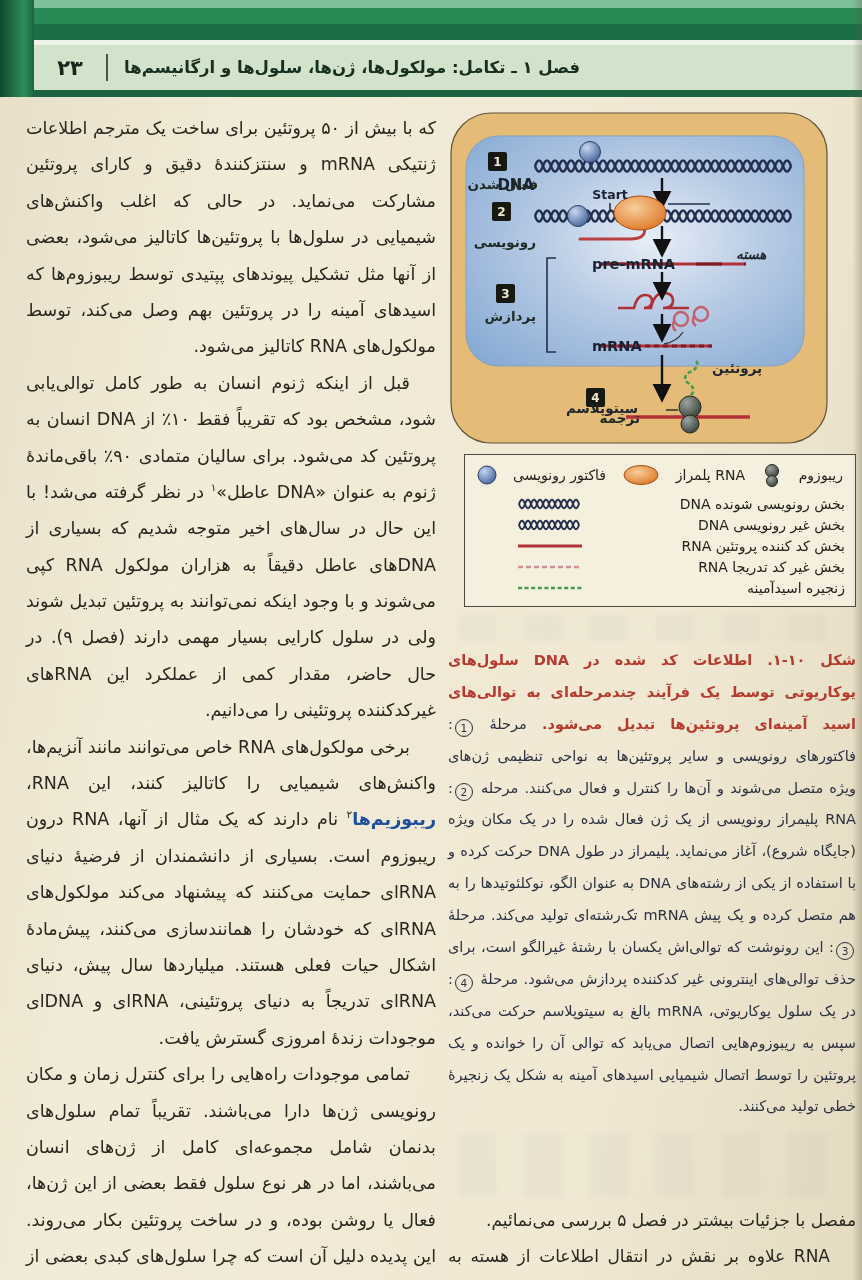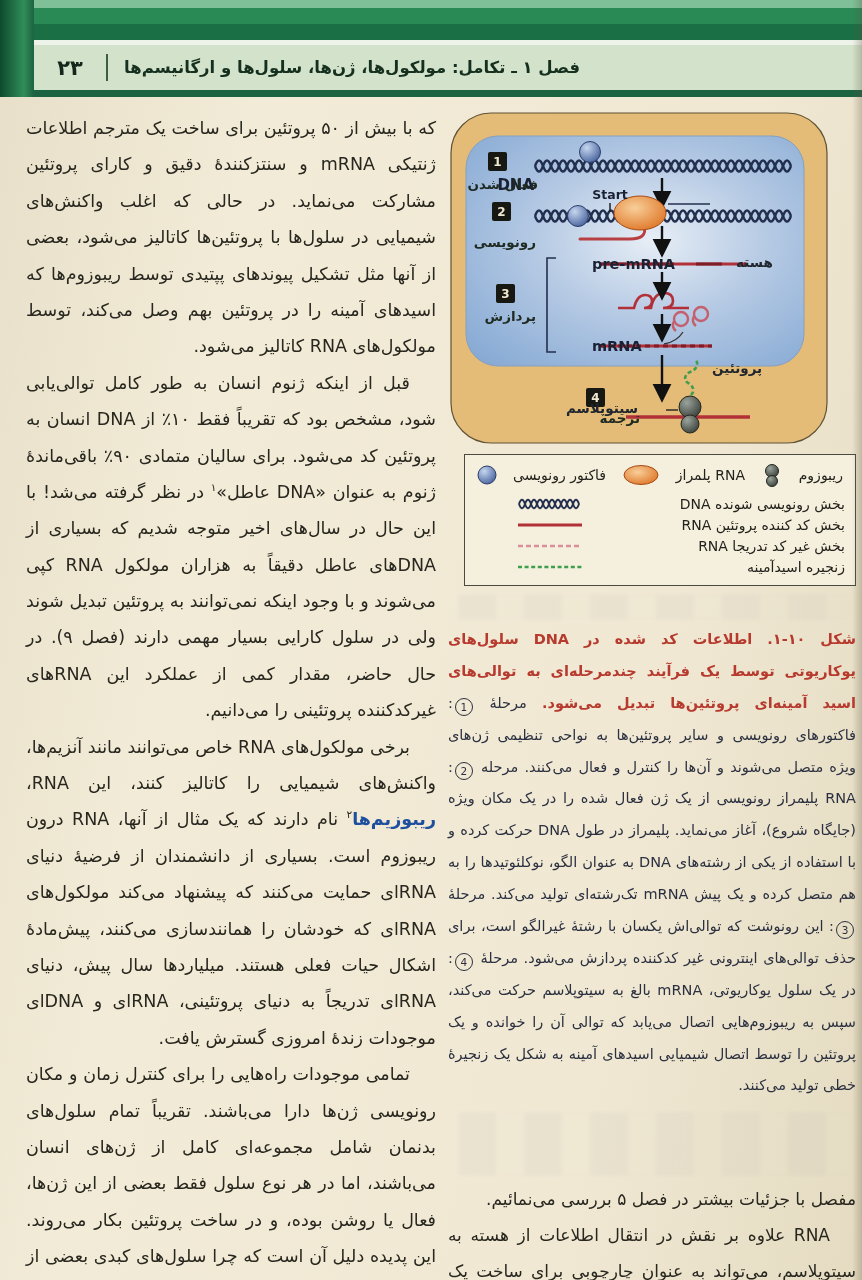--- a/index.html
+++ b/index.html
@@ -170,21 +170,21 @@
 
         <div class="step-num" style="left:38px;top:40px;">1</div>
         <div class="step-label" style="left:2px;top:64px;width:86px;">فعال شدن</div>
         <div class="step-num" style="left:42px;top:90px;">2</div>
         <div class="step-label" style="left:6px;top:122px;width:80px;">رونویسی</div>
         <div class="step-num" style="left:46px;top:172px;">3</div>
         <div class="step-label" style="left:10px;top:196px;width:76px;">پردازش</div>
         <div class="step-num" style="left:136px;top:276px;">4</div>
         <div class="step-label" style="left:102px;top:298px;width:88px;">ترجمه</div>
 
-        <div class="fig-label" style="left:286px;top:142px;">هسته</div>
+        <div class="fig-label" style="left:286px;top:134px;font-style:italic;">هسته</div>
         <div class="fig-label" style="left:262px;top:248px;">پروتئین</div>
         <div class="fig-label" style="left:116px;top:288px;">سیتوپلاسم</div>
       </div>
 
       <div class="legend">
         <div class="legend-top">
           <div class="lg-item">
             <span>ریبوزوم</span>
             <svg width="22" height="26">
               <circle cx="11" cy="9" r="6.5" fill="url(#ribG)" stroke="#23271f"></circle>
@@ -210,20 +210,31 @@
           <span class="lg-icon">
             <svg width="68" height="18">
                 <g>
                   <path d="M3 9 q3 -8.4 6 0 q3 8.4 6 0 q3 -8.4 6 0 q3 8.4 6 0 q3 -8.4 6 0 q3 8.4 6 0 q3 -8.4 6 0 q3 8.4 6 0 q3 -8.4 6 0 q3 8.4 6 0" fill="none" stroke="#232f4e" stroke-width="2"></path>
                   <path d="M3 9 q3 8.4 6 0 q3 -8.4 6 0 q3 8.4 6 0 q3 -8.4 6 0 q3 8.4 6 0 q3 -8.4 6 0 q3 8.4 6 0 q3 -8.4 6 0 q3 8.4 6 0 q3 -8.4 6 0" fill="none" stroke="#232f4e" stroke-width="2"></path>
                 </g>
               </svg>
           </span>
         </div>
         <div class="legend-row">
+          <span class="lg-label">بخش غیر رونویسی DNA</span>
+          <span class="lg-icon">
+            <svg width="68" height="18">
+                <g>
+                  <path d="M3 9 q3 -8.4 6 0 q3 8.4 6 0 q3 -8.4 6 0 q3 8.4 6 0 q3 -8.4 6 0 q3 8.4 6 0 q3 -8.4 6 0 q3 8.4 6 0 q3 -8.4 6 0 q3 8.4 6 0" fill="none" stroke="#232f4e" stroke-width="2"></path>
+                  <path d="M3 9 q3 8.4 6 0 q3 -8.4 6 0 q3 8.4 6 0 q3 -8.4 6 0 q3 8.4 6 0 q3 -8.4 6 0 q3 8.4 6 0 q3 -8.4 6 0 q3 8.4 6 0 q3 -8.4 6 0" fill="none" stroke="#232f4e" stroke-width="2"></path>
+                </g>
+              </svg>
+          </span>
+        </div>
+        <div class="legend-row">
           <span class="lg-label">بخش کد کننده پروتئین RNA</span>
           <span class="lg-icon">
             <svg width="68" height="8">
                 <line x1="2" y1="4" x2="66" y2="4" stroke="#b23038" stroke-width="2.8"></line>
               </svg>
           </span>
         </div>
         <div class="legend-row">
           <span class="lg-label">بخش غیر کد تدریجا RNA</span>
           <span class="lg-icon">

